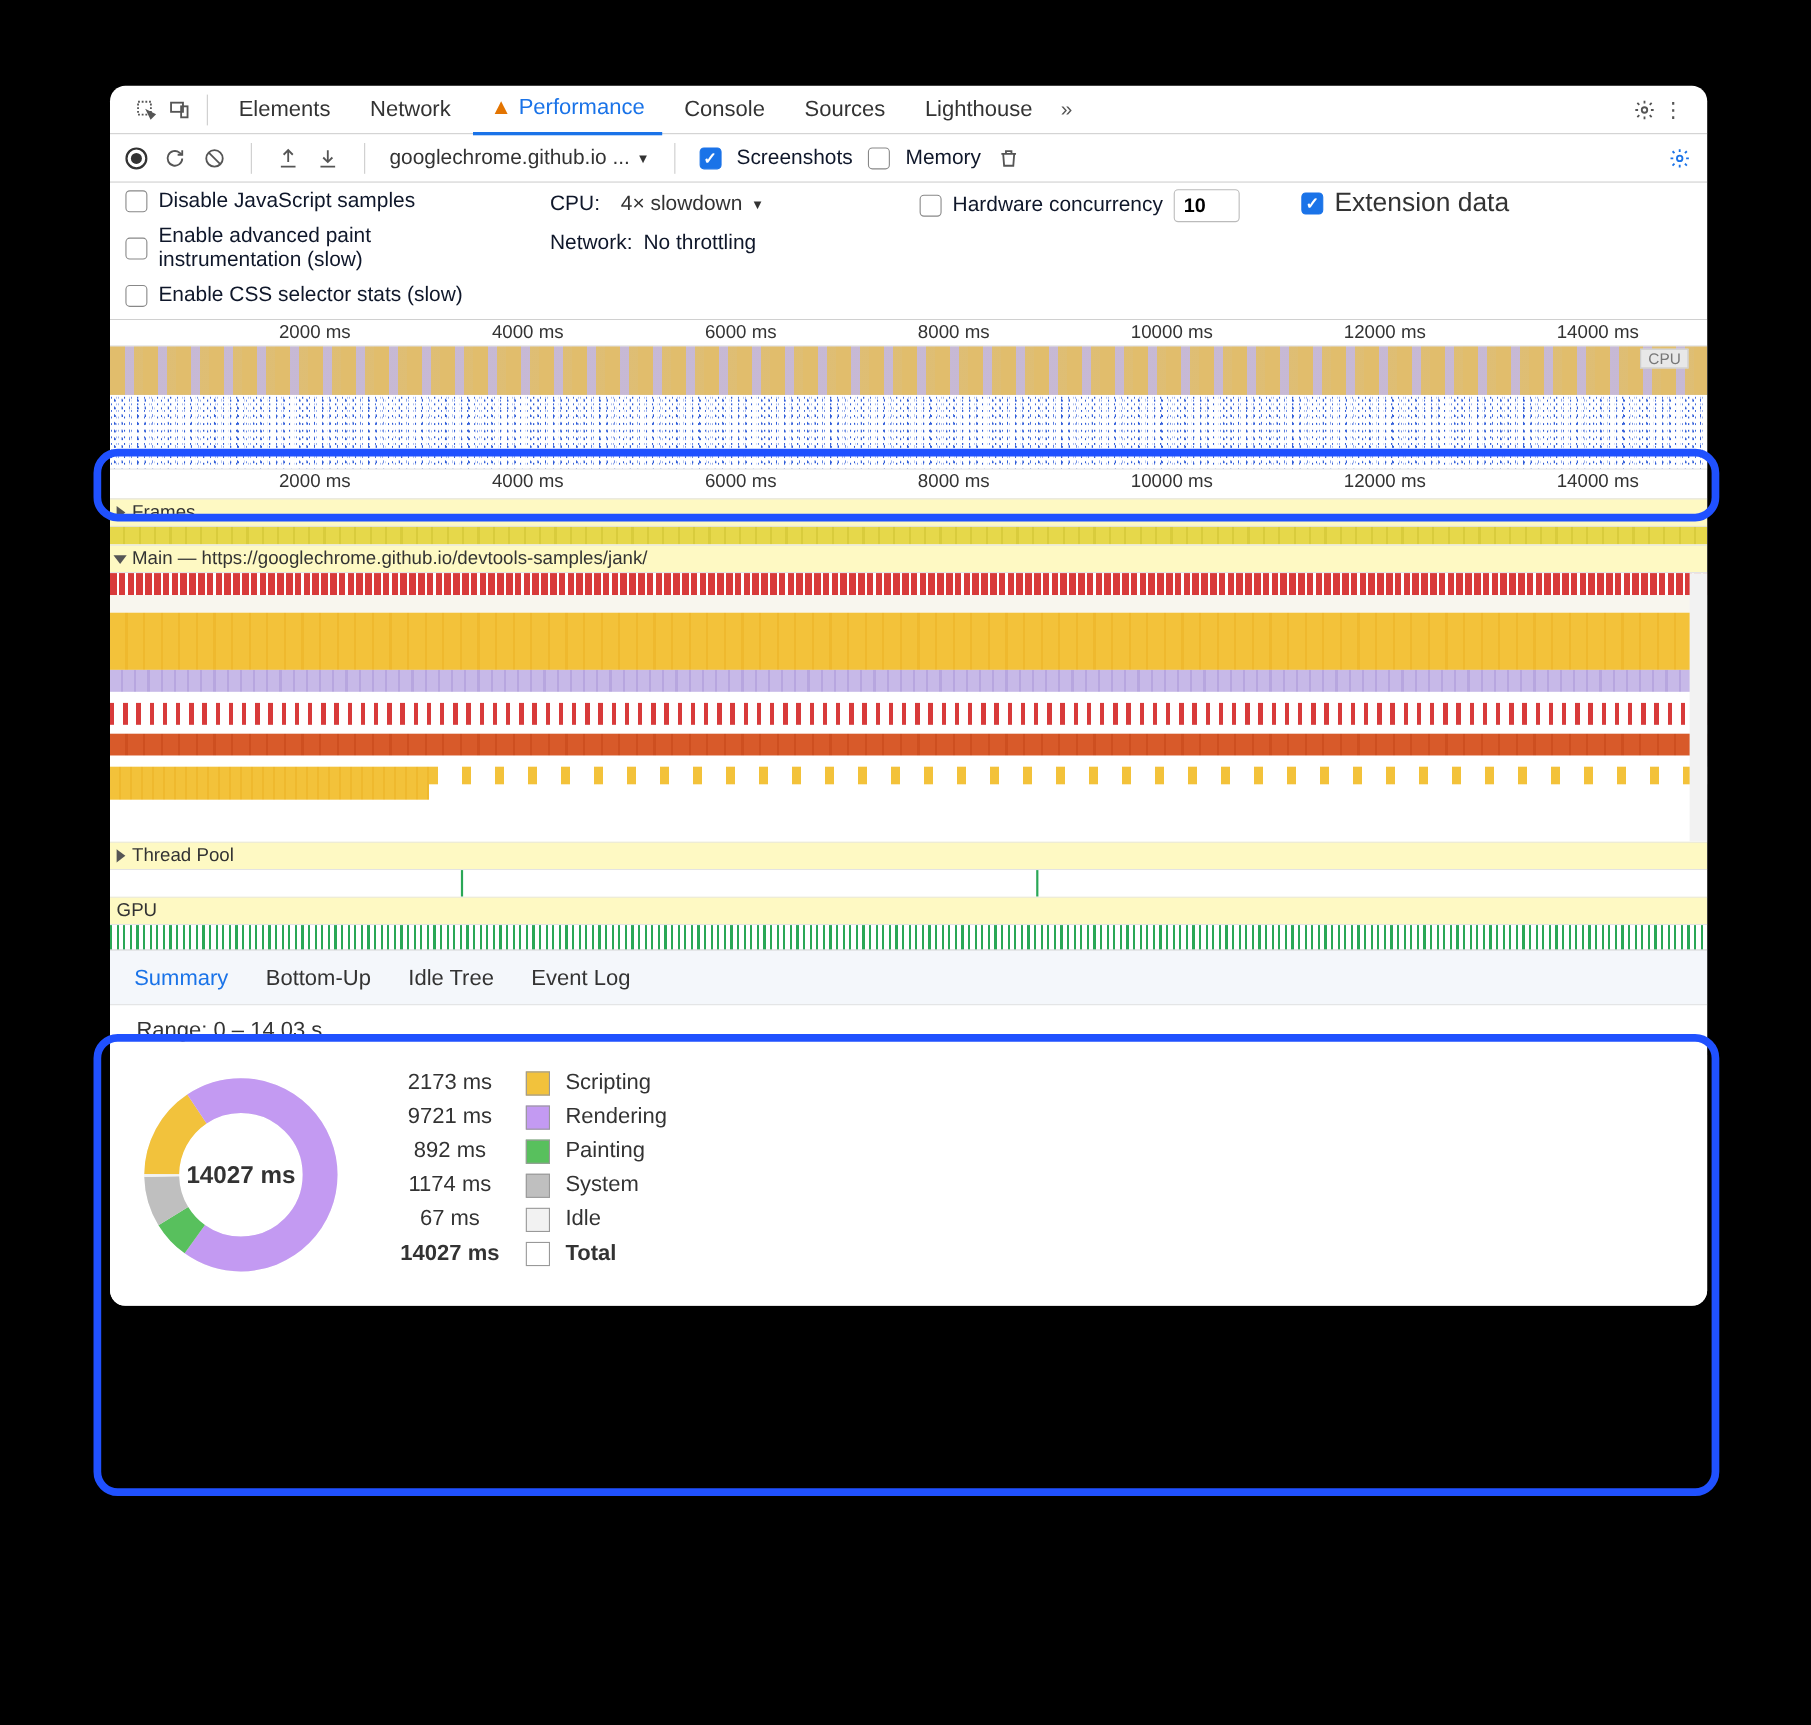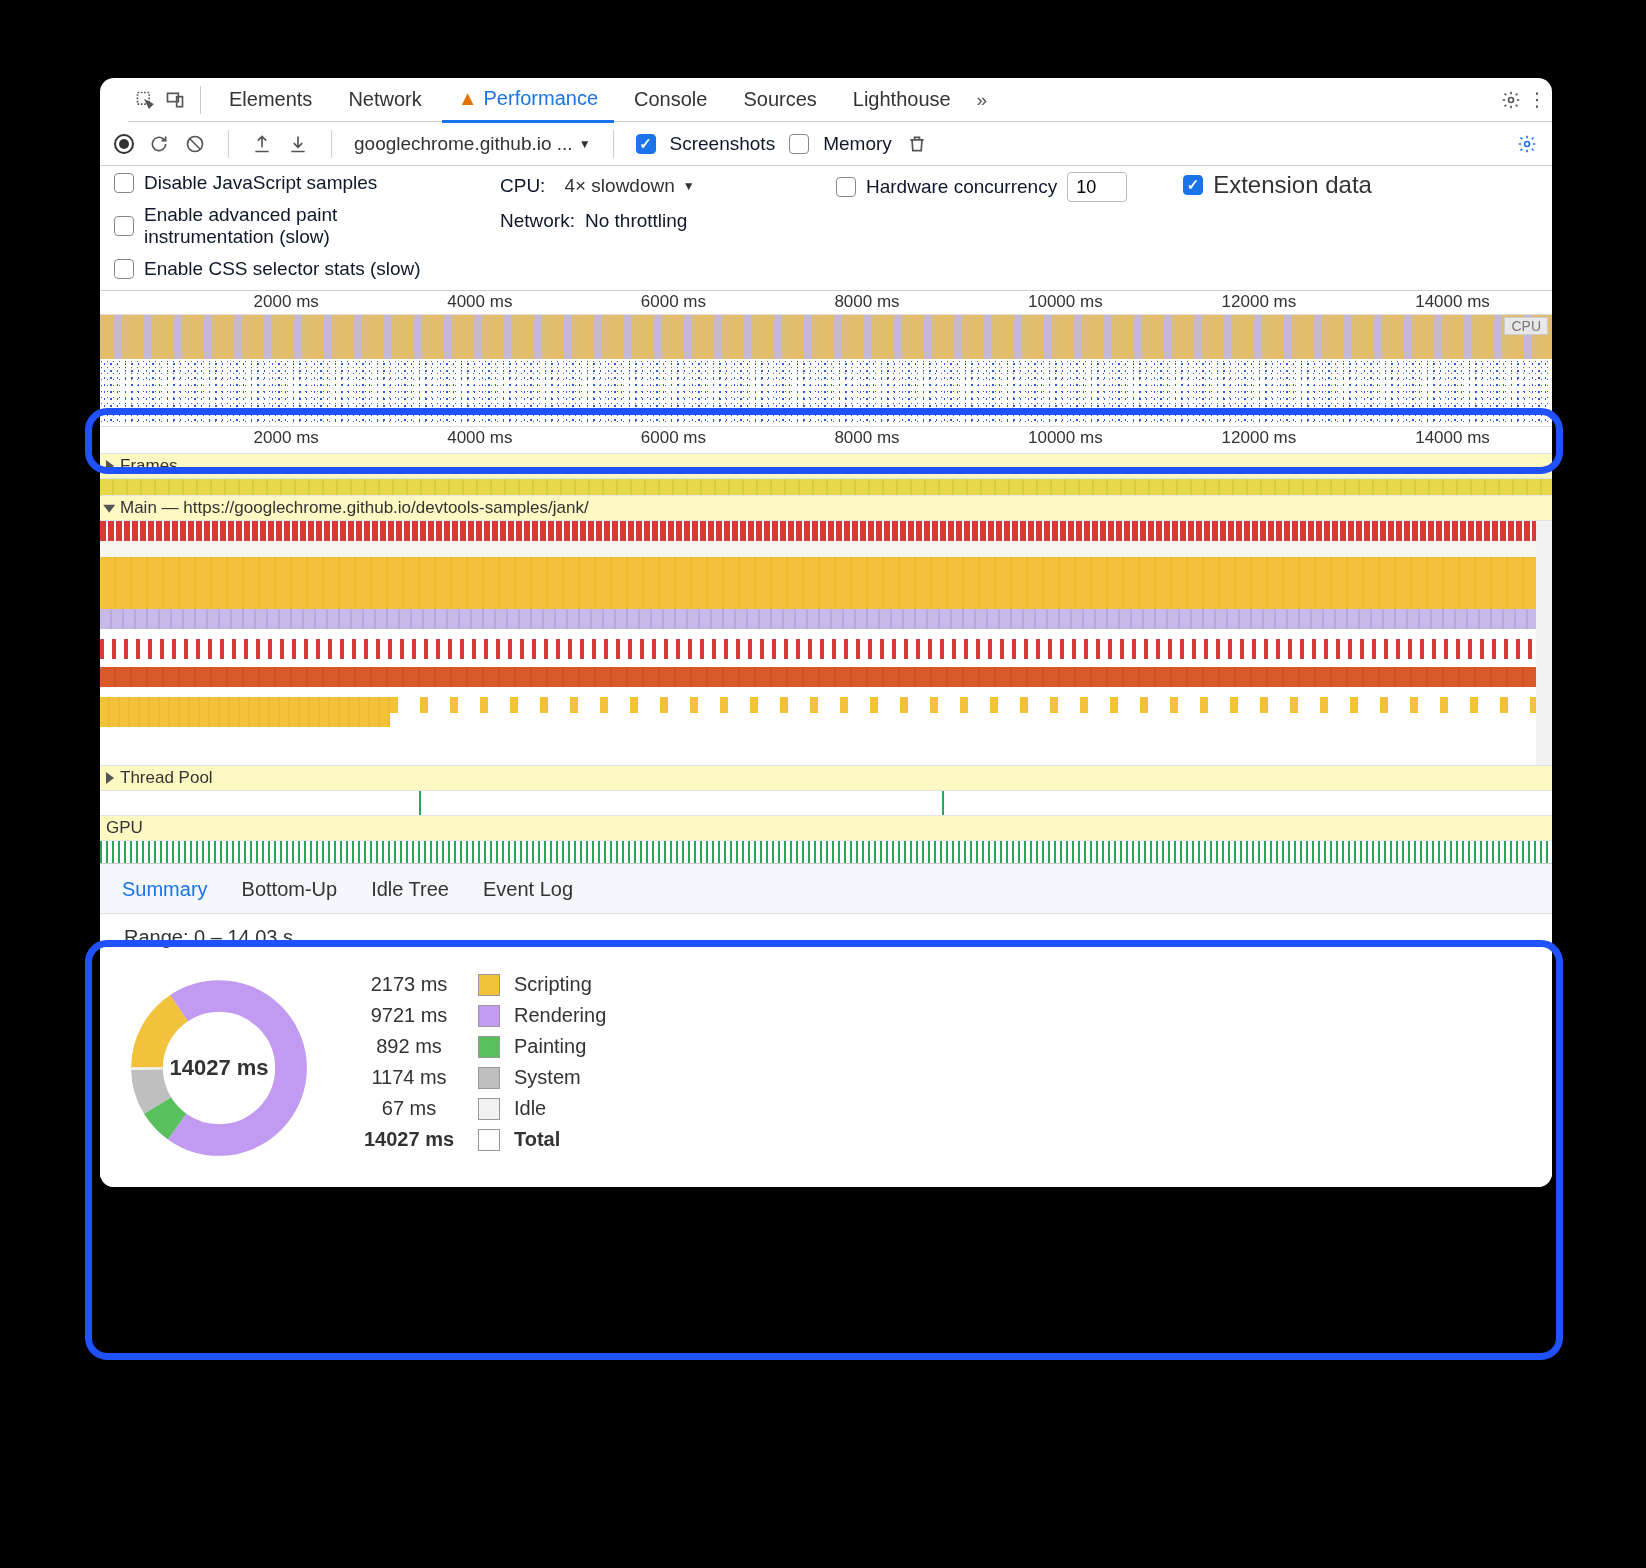--- a/index.html
+++ b/index.html
@@ -31,21 +31,21 @@
     padding: 0 14px;
     border-bottom: 1px solid #d8d8d8;
   }
   .traffic { display:flex; gap:10px; margin-right:20px;}
   .dot { width:17px; height:17px; border-radius:50%; }
   .dot.red{background:#ff5f57;} .dot.yellow{background:#febc2e;} .dot.green{background:#28c840;}
   .title { flex:1; text-align:center; font-weight:600; color:#444; font-size:20px; margin-left:-60px;}
   
   .tabs {
     display:flex; align-items:center; height:44px; border-bottom:1px solid #d0d0d0;
-    padding:0 4px; gap:4px;margin-left:28px;
+    padding:0 20px; gap:4px;
   }
   .pick { width:26px;height:26px;display:flex;align-items:center;justify-content:center;color:#555;}
   .toggle { width:26px;height:26px;display:flex;align-items:center;justify-content:center;color:#555;}
   .vsep { width:1px; height:28px; background:#ccc; margin:0 8px;}
   .tab { padding:10px 16px; color:#333; cursor:pointer; font-size:20px;}
   .tab.active { color:#1a73e8; border-bottom:3px solid #1a73e8; display:flex; align-items:center; gap:6px;}
   .warn-icon { color:#e37400; }
   .spacer { flex:1; }
   .gear, .dots3 { width:22px;height:22px; color:#555; display:flex;align-items:center;justify-content:center;}
   
@@ -61,40 +61,40 @@
   .cb { width:20px;height:20px;border:1px solid #888;border-radius:4px;display:inline-flex;align-items:center;justify-content:center;}
   .cb.checked { background:#1a73e8;border-color:#1a73e8;color:#fff;}
   .cb.checked::after{content:"✓";font-size:15px;font-weight:700;}
   .lbl { font-size:19px; color:#0f172a; }
   .gear-blue { color:#1a73e8; }
   
   .settings { display:flex; padding:6px 14px 10px; gap:56px; border-bottom:1px solid #d0d0d0;}
   .col { display:flex; flex-direction:column; gap:10px; }
   .row { display:flex; align-items:center; gap:10px; }
   .sel { border:1px solid transparent; padding:2px 8px; border-radius:4px; display:flex;align-items:center;gap:8px;}
-  .num-input { width:60px;height:30px;border:1px solid #bbb;border-radius:4px;padding:0 8px;font-size:18px;}
+  .num-input { width:60px;height:30px;border:1px solid #bbb;border-radius:4px;padding:0 8px;font-size:18px;font-weight:bold;}
   .ext { display:flex;align-items:center;gap:10px;}
   .ext-label { display:flex;flex-direction:column;line-height:1.1;font-size:24px;}
   
   .ruler { position:relative; height:24px; background:#fff; border-bottom:1px solid #ddd;}
   .ruler span { position:absolute; top:1px; font-size:17px; color:#333;}
   .highlight-box {
     position:absolute; border:7px solid #2051ff; border-radius:22px;
     pointer-events:none;
   }
   #hl-cpu { left:85px; top:408px; width:1478px; height:66px; }
   #hl-summary { left:85px; top:940px; width:1478px; height:420px; }
   .cpu-strip {
     height:44px;
     background:
       repeating-linear-gradient(90deg, rgba(243,183,48,.6) 0 14px, rgba(200,160,240,.35) 14px 22px, rgba(243,183,48,.55) 22px 30px),
       linear-gradient(#c6c6c6,#c6c6c6);
     position:relative;
   }
-  .cpu-label { position:absolute; right:4px; top:2px; background:#e8e8e8; color:#777; font-size:14px; padding:0 6px; border:1px solid #ccc;}
+  .cpu-label { position:absolute; right:17px; top:2px; background:#e8e8e8; color:#777; font-size:14px; padding:0 6px; border:1px solid #ccc;}
   .screenshots {
     height:68px;
     background:
       repeating-linear-gradient(90deg, #fff 0 1px, transparent 1px 3px),
       radial-gradient(circle at 10% 40%, #2e5bd8 1px, transparent 1px) 0 0/6px 6px,
       radial-gradient(circle at 60% 70%, #2e5bd8 1px, transparent 1px) 0 0/7px 7px,
       #fff;
     border-bottom:1px solid #ddd;
   }
   .ruler2 { position:relative; height:26px; background:#fff;}

